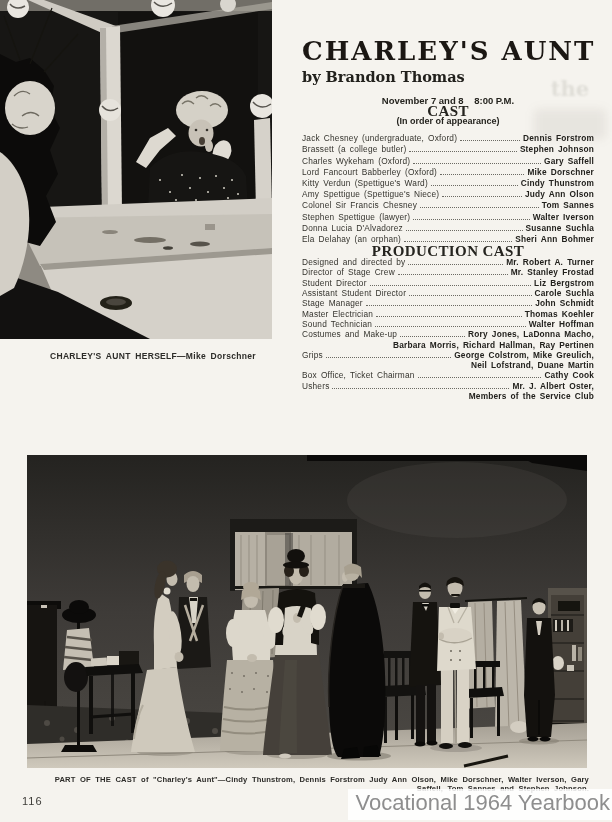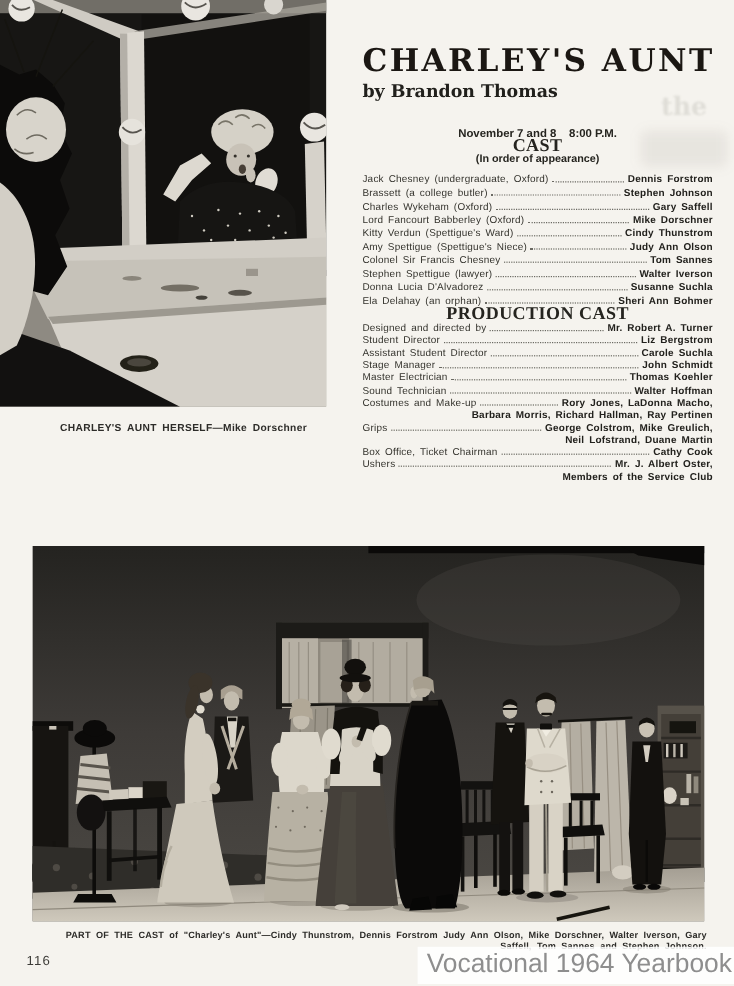--- a/index.html
+++ b/index.html
@@ -11,21 +11,21 @@
   .photo-bottom{left:27px;top:455px;width:560px;height:313px;}
   .caption{position:absolute;font-weight:bold;color:#2d2c29;}
   .cap-top{left:50px;top:351px;font-size:8.5px;letter-spacing:.3px;word-spacing:2px;}
   .cap-bottom{left:27px;top:776px;width:562px;font-size:7.6px;line-height:8.8px;
               letter-spacing:.15px;word-spacing:2.2px;text-align:right;}
   .col{position:absolute;left:302px;top:36px;width:292px;}
   .title{font-family:"DejaVu Serif",serif;font-weight:bold;font-size:26px;line-height:30px;
          letter-spacing:2px;text-align:center;color:#1b1713;white-space:nowrap;}
   .byline{font-family:"DejaVu Serif",serif;font-weight:bold;font-size:14.5px;line-height:15px;
           margin-top:3px;color:#21201c;}
-  .dateline{font-size:9.5px;line-height:10px;font-weight:bold;text-align:center;margin-top:23px;white-space:pre;}
+  .dateline{font-size:9.5px;line-height:10px;font-weight:bold;text-align:center;margin-top:12px;white-space:pre;}
   .subhead{font-size:15px;line-height:10px;font-weight:bold;text-align:center;letter-spacing:.4px;font-family:Liberation Serif, serif;}
   .subnote{font-size:9px;line-height:10px;font-weight:bold;text-align:center;margin-bottom:6px;}
   .list{width:100%;}
   .row{display:flex;align-items:flex-end;height:11.2px;font-size:8.3px;}
   .staff-list .row{height:10.3px;}
   .role{white-space:nowrap;letter-spacing:.2px;word-spacing:1.5px;color:#34332d;}
   .lead{flex:1;border-bottom:1px dotted #6b6a63;margin:0 3px 2px;}
   .nm{white-space:nowrap;font-weight:bold;letter-spacing:.2px;word-spacing:1.5px;color:#22211d;}
   .row.cont{justify-content:flex-end;}
   .staff-head{margin-top:2px;margin-bottom:1px;}
@@ -187,20 +187,25 @@
 
     <div class="subhead staff-head">PRODUCTION CAST</div>
 
     <div class="list staff-list">
       <div class="row">
           <span class="role">Designed and directed by</span>
           <span class="lead"></span>
           <span class="nm">Mr. Robert A. Turner</span>
         </div>
       <div class="row">
+          <span class="role">Director of Stage Crew</span>
+          <span class="lead"></span>
+          <span class="nm">Mr. Stanley Frostad</span>
+        </div>
+      <div class="row">
           <span class="role">Student Director</span>
           <span class="lead"></span>
           <span class="nm">Liz Bergstrom</span>
         </div>
       <div class="row">
           <span class="role">Assistant Student Director</span>
           <span class="lead"></span>
           <span class="nm">Carole Suchla</span>
         </div>
       <div class="row">

